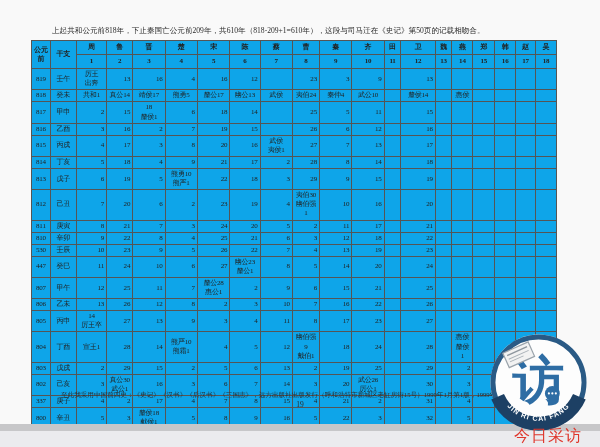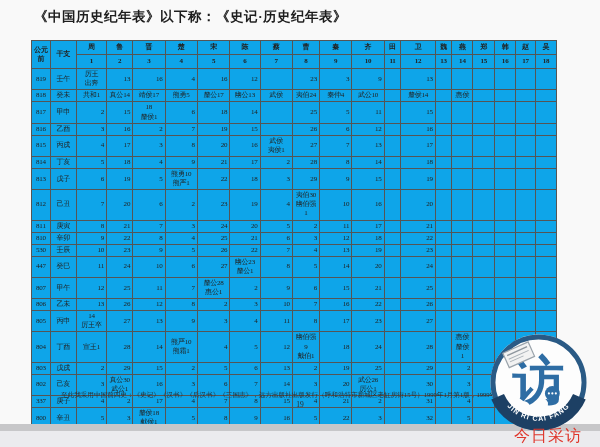--- a/index.html
+++ b/index.html
@@ -19,21 +19,21 @@
   .bar-dark{position:absolute;left:0;top:424px;width:600px;height:7px;background:#c7c7c9;}
   .bar-light{position:absolute;left:0;top:431px;width:600px;height:16px;background:#ebebee;}
   .stamp{position:absolute;left:489px;top:333px;width:99px;height:99px;z-index:5;}
   .stamp-caption{position:absolute;left:514px;top:426px;z-index:6;font-size:16px;font-weight:normal;font-family:"Liberation Sans","DejaVu Sans",sans-serif;letter-spacing:1px;white-space:nowrap;}
 </style>
 </head>
 <body>
 
 <div class="scan">
 
-  <div class="page-title">《中国历史纪年表》以下称：《史记·历史纪年表》</div>
+  <div class="page-subtitle">上起共和公元前818年，下止秦国亡公元前209年，共610年（818-209+1=610年），这段与司马迁在《史记》第50页的记载相吻合。</div>
 
   <table class="chrono">
     <colgroup id="cols">
         <col style="width: 18px;">
         <col style="width: 25px;">
         <col style="width: 29px;">
         <col style="width: 25px;">
         <col style="width: 31px;">
         <col style="width: 31px;">
         <col style="width: 31px;">

